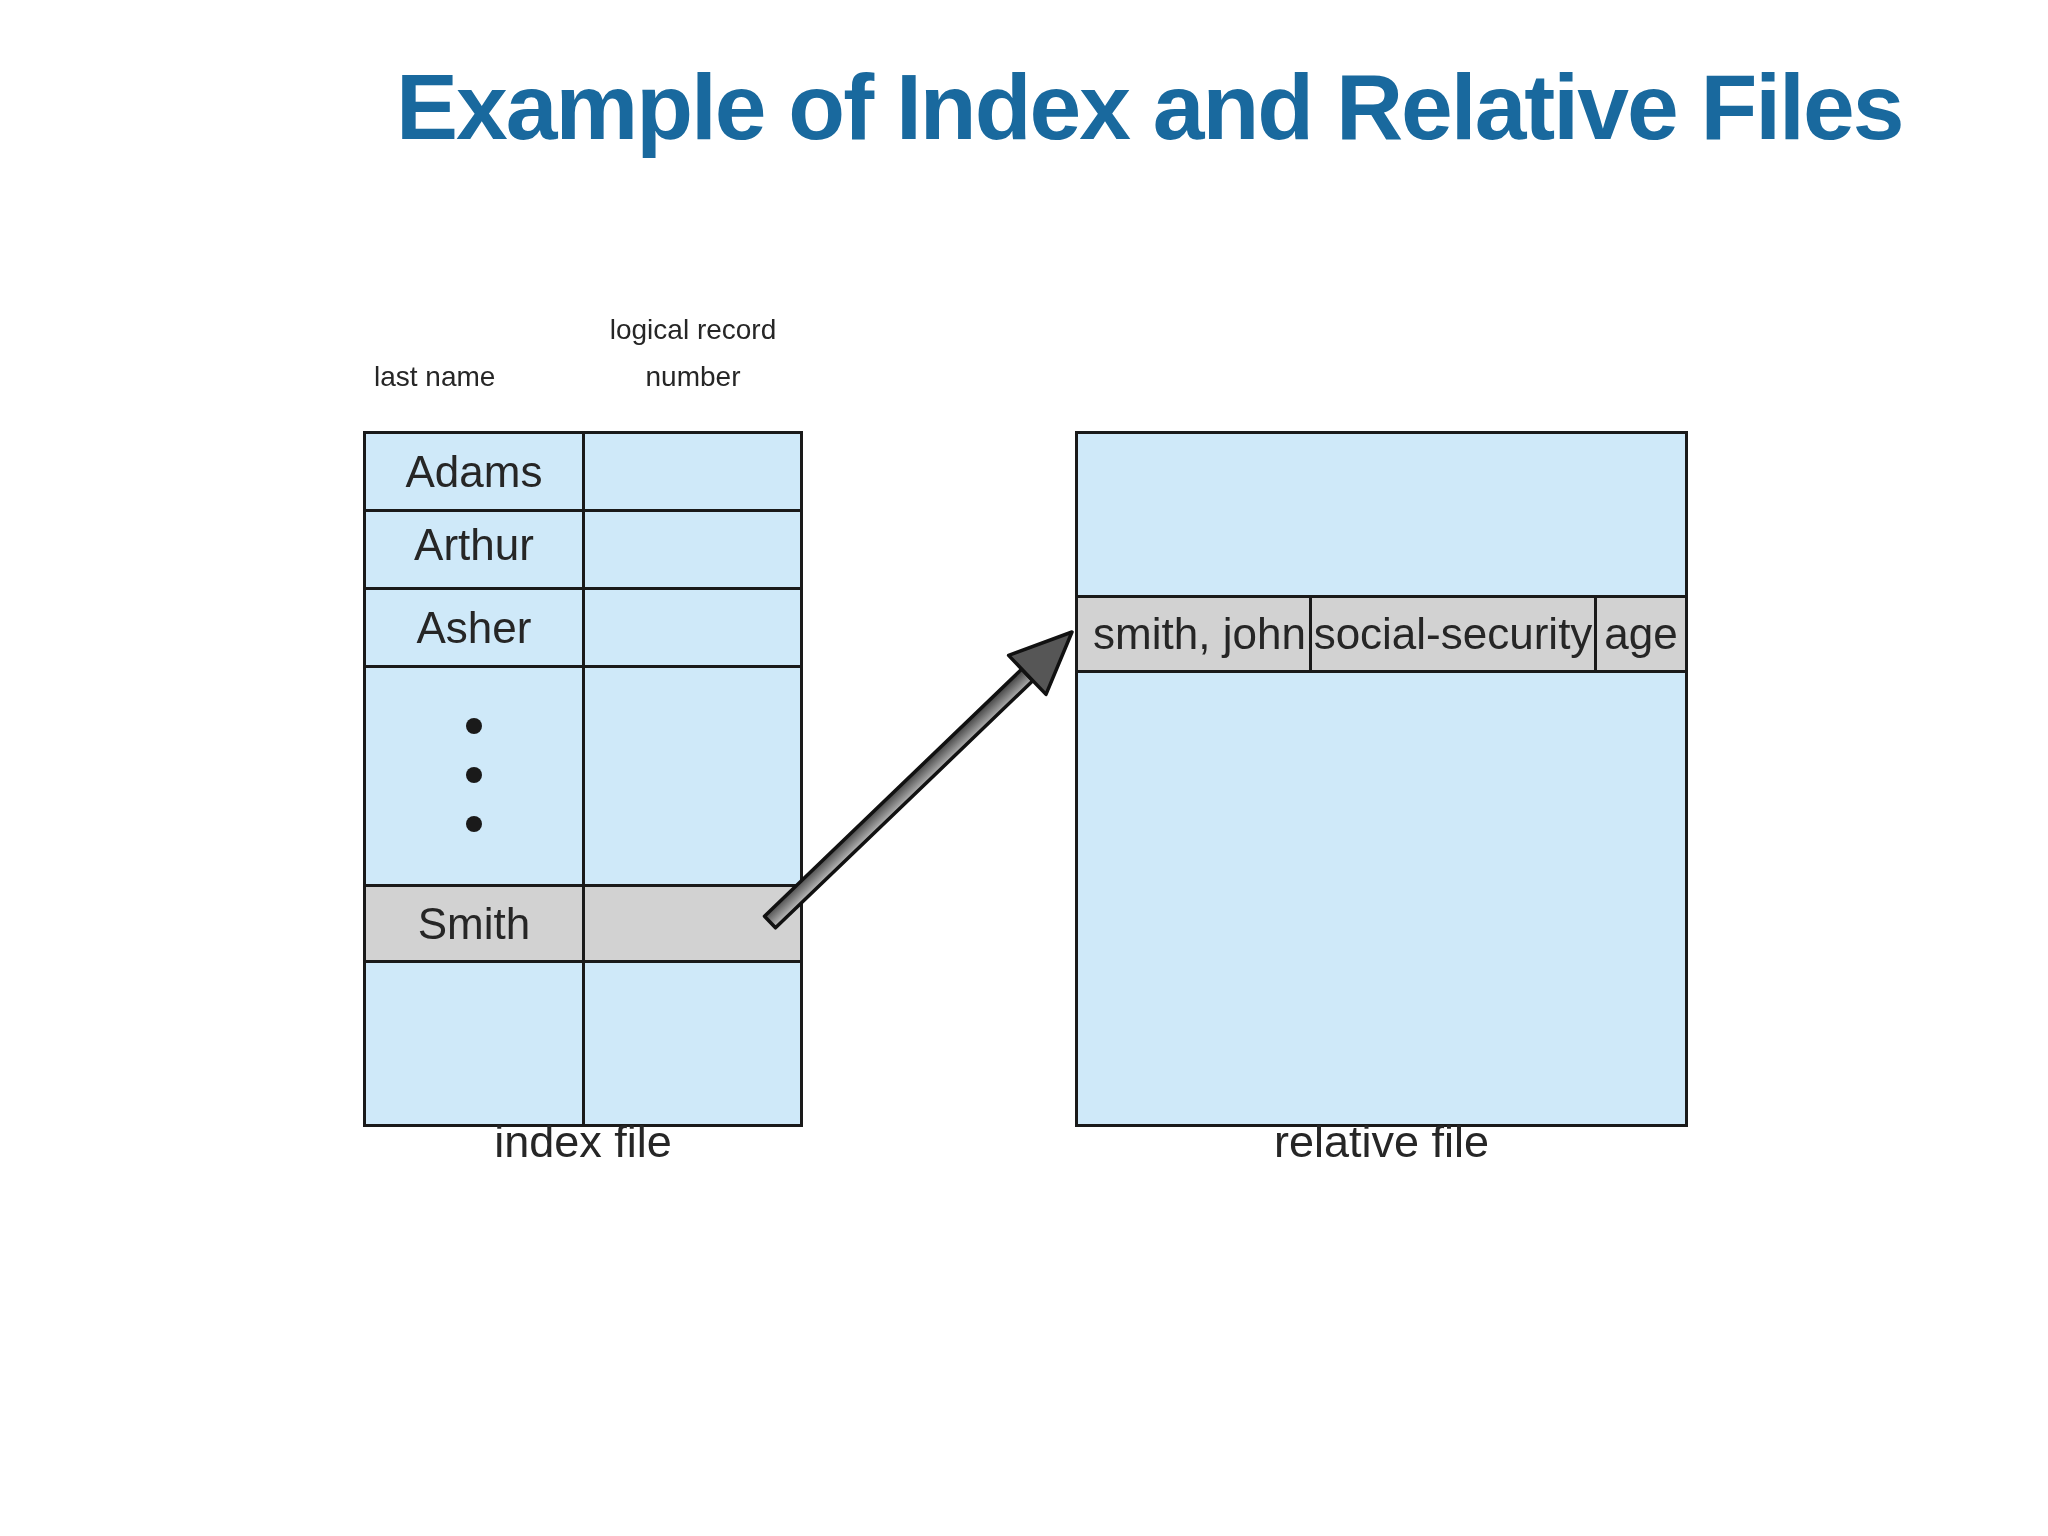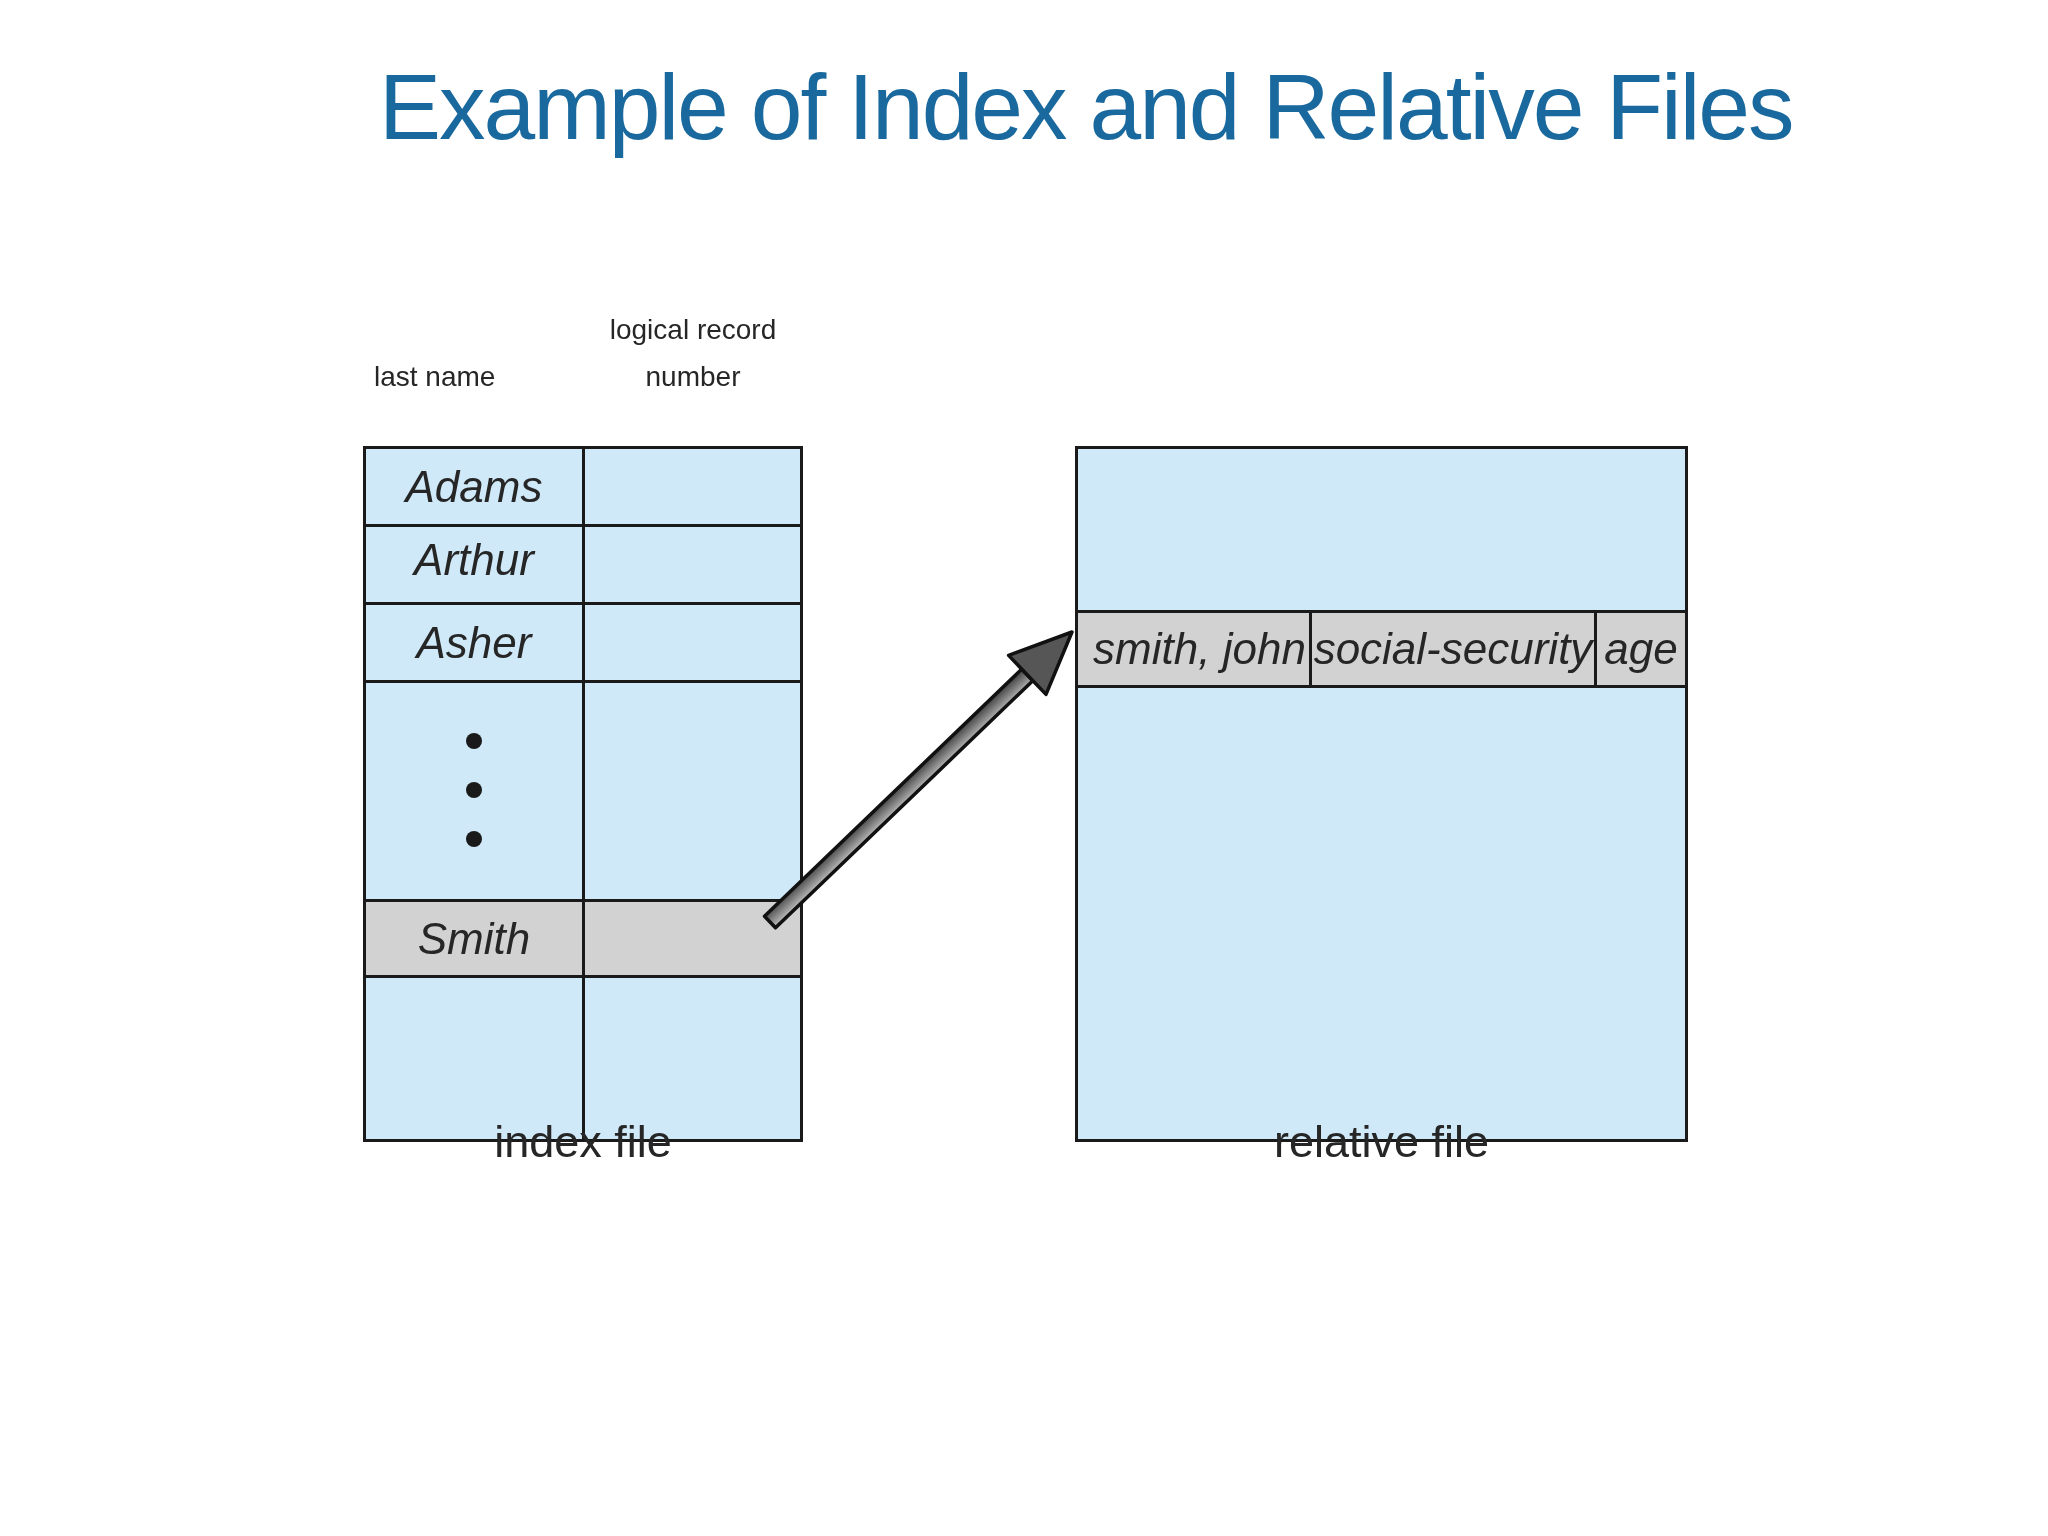--- a/index.html
+++ b/index.html
@@ -7,34 +7,33 @@
     --c-text:#262626;
     --c-blue:#cfe9f9;
     --c-gray:#d2d2d2;
     --c-border:#1a1a1a;
   }
   *{margin:0;padding:0;box-sizing:border-box;}
   html,body{width:2048px;height:1536px;background:#ffffff;overflow:hidden;}
   body{font-family:"Liberation Sans","DejaVu Sans",sans-serif;color:var(--c-text);position:relative;}
 
   .slide-title{
-    position:absolute;left:379px;top:54px;
-    font-size:93px;font-weight:normal;letter-spacing:-2px;
+    position:absolute;left:396px;top:54px;
+    font-size:93px;font-weight:bold;letter-spacing:-2px;
     color:var(--c-title);white-space:nowrap;
   }
 
   .hdr-label{position:absolute;font-size:28px;line-height:47px;color:var(--c-text);}
   .hdr-right{left:565px;top:306px;width:256px;text-align:center;}
   .hdr-left{left:374px;top:353px;}
 
   .filebox{
-    position:absolute;top:446px;height:696px;
+    position:absolute;top:431px;height:696px;
     background:var(--c-blue);
     border:3px solid var(--c-border);
-    font-style:italic;
   }
   .index-box{left:363px;width:440px;}
   .relative-box{left:1075px;width:613px;}
 
   
   .vdivider{position:absolute;left:216px;top:0;width:3px;height:100%;background:var(--c-border);}
   .hborder{position:absolute;left:0;width:100%;height:3px;background:var(--c-border);}
   .gray-band{position:absolute;left:0;width:100%;background:var(--c-gray);}
   .name-cell{
     position:absolute;left:0;width:216px;

